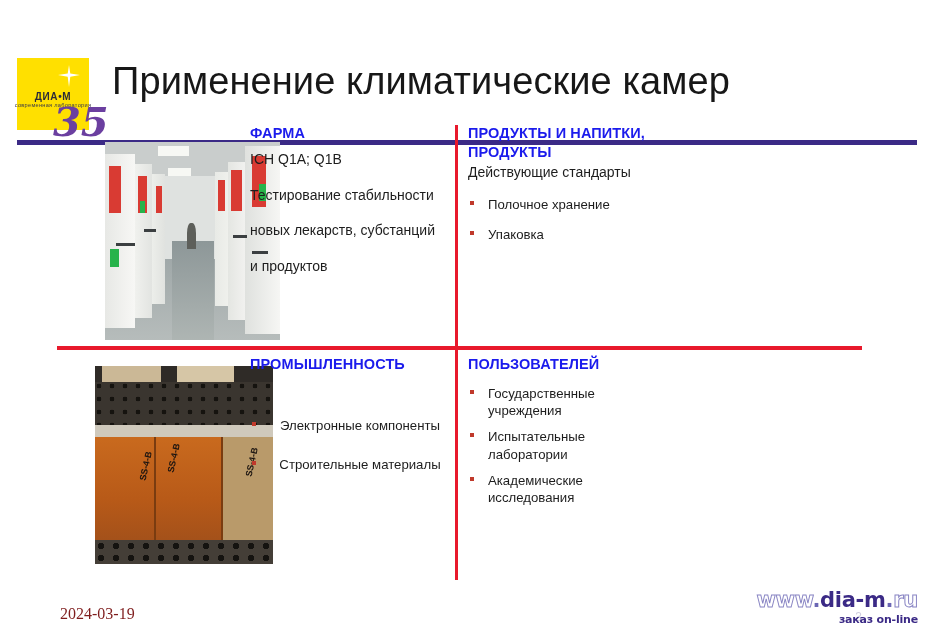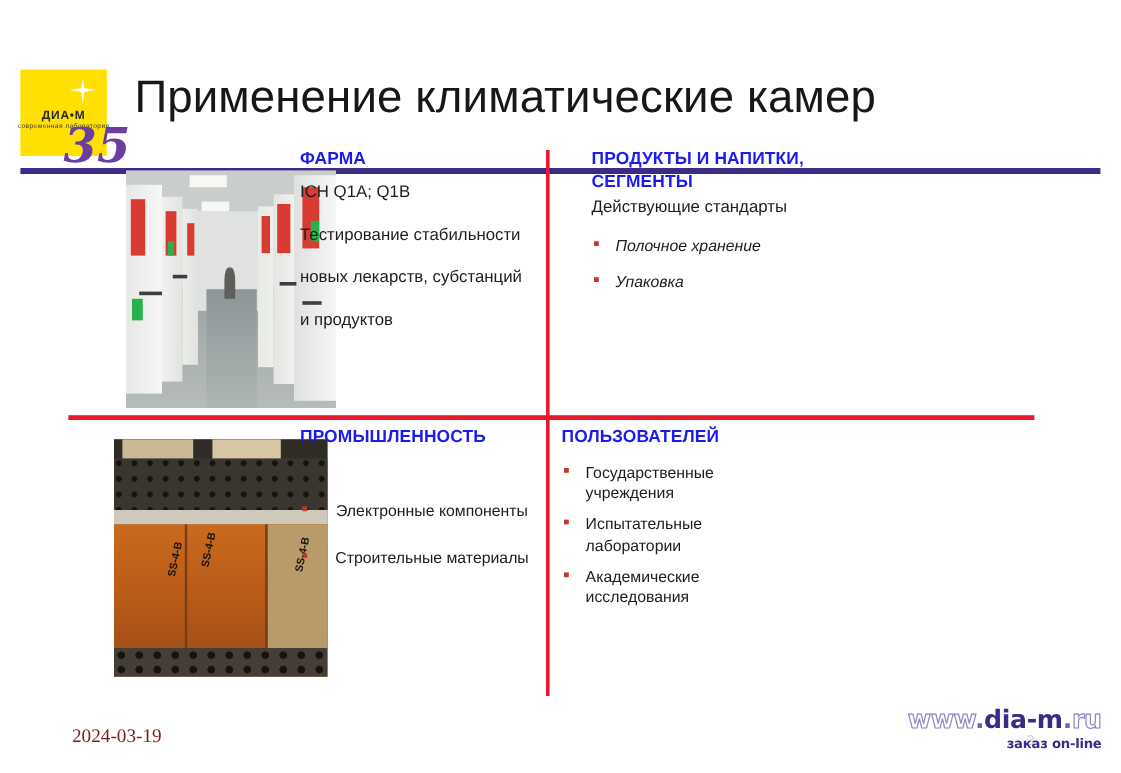--- a/index.html
+++ b/index.html
@@ -66,21 +66,21 @@
   .lead-tight{margin-top:18px;}
 
   ul.bl{list-style:none;margin:10px 0 0 0;padding:0;}
   ul.bl li{
     position:relative;padding-left:20px;color:#1d1d1d;
     font-size:13.2px;line-height:1.3;margin-bottom:2px;
   }
   ul.bl li .bullet{
     position:absolute;left:2px;top:5px;width:4px;height:4px;background:#c0392b;
   }
-  ul.bl.gap li{margin-bottom:13px;font-style:italic;}
+  ul.bl.gap li{margin-bottom:13px;}
   ul.bl.gap2 li{margin-bottom:9px;}
   ul.bl.gap3 li{margin-bottom:22px;text-align:center;}
 
   
   .photo{position:absolute;overflow:hidden;background:#d8d8d8;}
   .photo .px{position:absolute;}
 
   
   .p-tl{left:55px;top:17px;width:175px;height:198px;background:#c9cdcc;}
   .corr-floor{left:0;bottom:0;width:100%;height:52%;
@@ -212,23 +212,23 @@
       <div class="lead" style="margin-top:9px;">ICH Q1A; Q1B</div>
       <div class="lead lead-tight">Тестирование стабильности</div>
       <div class="lead lead-tight">новых лекарств, субстанций</div>
       <div class="lead lead-tight">и продуктов</div>
 
     </div>
   </div>
 
   <div class="quad q-tr">
 
-    <div class="txtcol" style="left:0;width:205px;margin-left:25px;">
+    <div class="txtcol" style="left:0;width:205px;">
       <div class="heading">ПРОДУКТЫ И НАПИТКИ,</div>
-      <div class="heading" style="margin-top:0;">СЕГМЕНТЫ</div>
+      <div class="heading" style="margin-top:0;">ПРОДУКТЫ</div>
       <div class="lead" style="margin-top:3px;">Действующие стандарты</div>
 
       <ul class="bl gap" style="margin-top:14px;">
         <li><span class="bullet"></span><span>Полочное хранение</span></li>
         <li><span class="bullet"></span><span>Упаковка</span></li>
       </ul>
     </div>
 
   </div>
 

